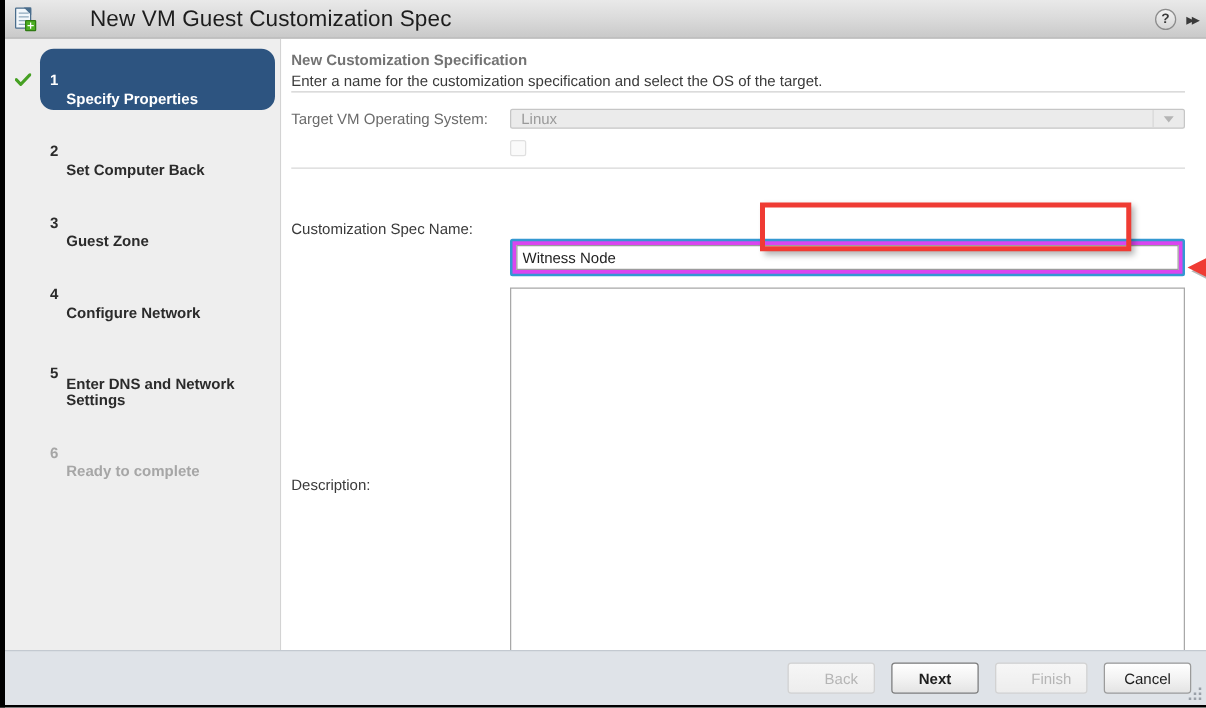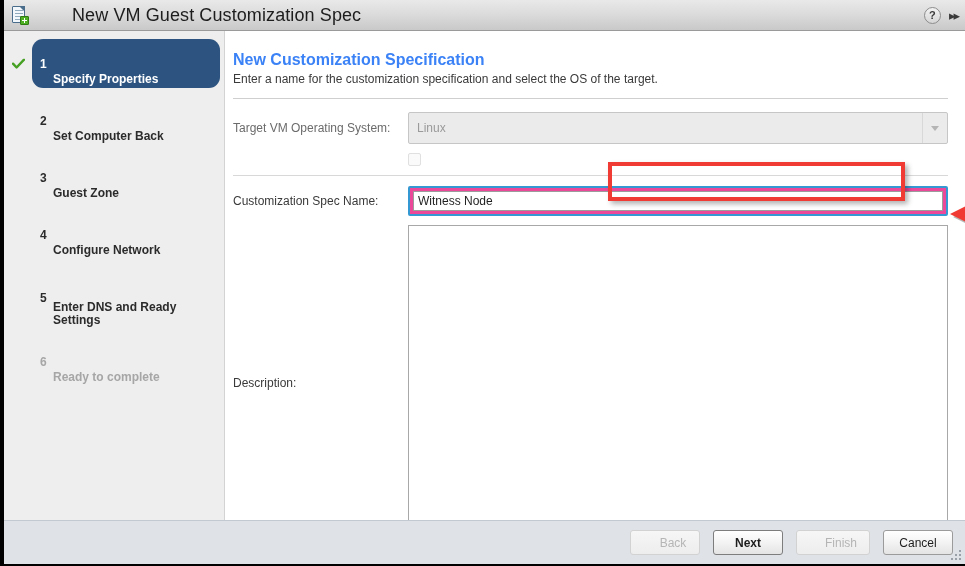--- a/index.html
+++ b/index.html
@@ -191,29 +191,29 @@
 
   
   .main {
     flex: 1;
     background: #ffffff;
     box-sizing: border-box;
     padding: 10px 17px 0 8px;
     position: relative;
   }
   .pane-title {
-    font-size: 16px;
+    font-size: 12px;
     font-weight: bold;
-    color: #3b82f6;
-    margin: 10px 0 3px 0;
+    color: #737373;
+    margin: 0 0 3px 0;
   }
   .pane-sub {
     font-size: 12px;
     color: #3a3a3a;
-    margin: 0 0 12px 0;
+    margin: 0 0 1px 0;
   }
   .hrule {
     height: 1px;
     background: #cfcfcf;
     margin-bottom: 13px;
   }
 
   .form-row {
     display: flex;
     align-items: center;
@@ -225,21 +225,21 @@
     font-size: 12px;
     color: #6b6b6b;
     padding-right: 6px;
     box-sizing: border-box;
   }
   .form-label.dark { color: #3a3a3a; }
 
   
   .select {
     flex: 1;
-    height: 32px;
+    height: 16px;
     box-sizing: border-box;
     background: #ebebeb;
     border: 1px solid #c6c6c6;
     border-radius: 2px;
     display: flex;
     align-items: center;
     position: relative;
     cursor: default;
   }
   .select .value {
@@ -291,22 +291,23 @@
     background: #d8d8d8;
     margin: 4px 0 10px 0;
   }
 
   
   .focus-wrap {
     flex: 1;
     padding: 3px;
     border: 2px solid #3498d2;
     border-radius: 2px;
-    background: #ec4899;
-    box-sizing: border-box;
+    background: #d946ef;
+    box-sizing: border-box;
+    margin-top: 46px;
   }
   .text-input {
     width: 100%;
     height: 20px;
     box-sizing: border-box;
     border: 1px solid #9c9c9c;
     background: #ffffff;
     font-family: "Liberation Sans", sans-serif;
     font-size: 12px;
     color: #1f1f1f;
@@ -447,21 +448,21 @@
         <span class="lbl">Guest Zone</span>
       </div>
 
       <div class="step">
         <span class="num">4</span>
         <span class="lbl">Configure Network</span>
       </div>
 
       <div class="step" style="margin-right:28px;">
         <span class="num">5</span>
-        <span class="lbl">Enter DNS and Ready Settings</span>
+        <span class="lbl">Enter DNS and Network Settings</span>
       </div>
 
       <div class="step disabled">
         <span class="num">6</span>
         <span class="lbl">Ready to complete</span>
       </div>
 
     </div>
 
     <div class="main">

